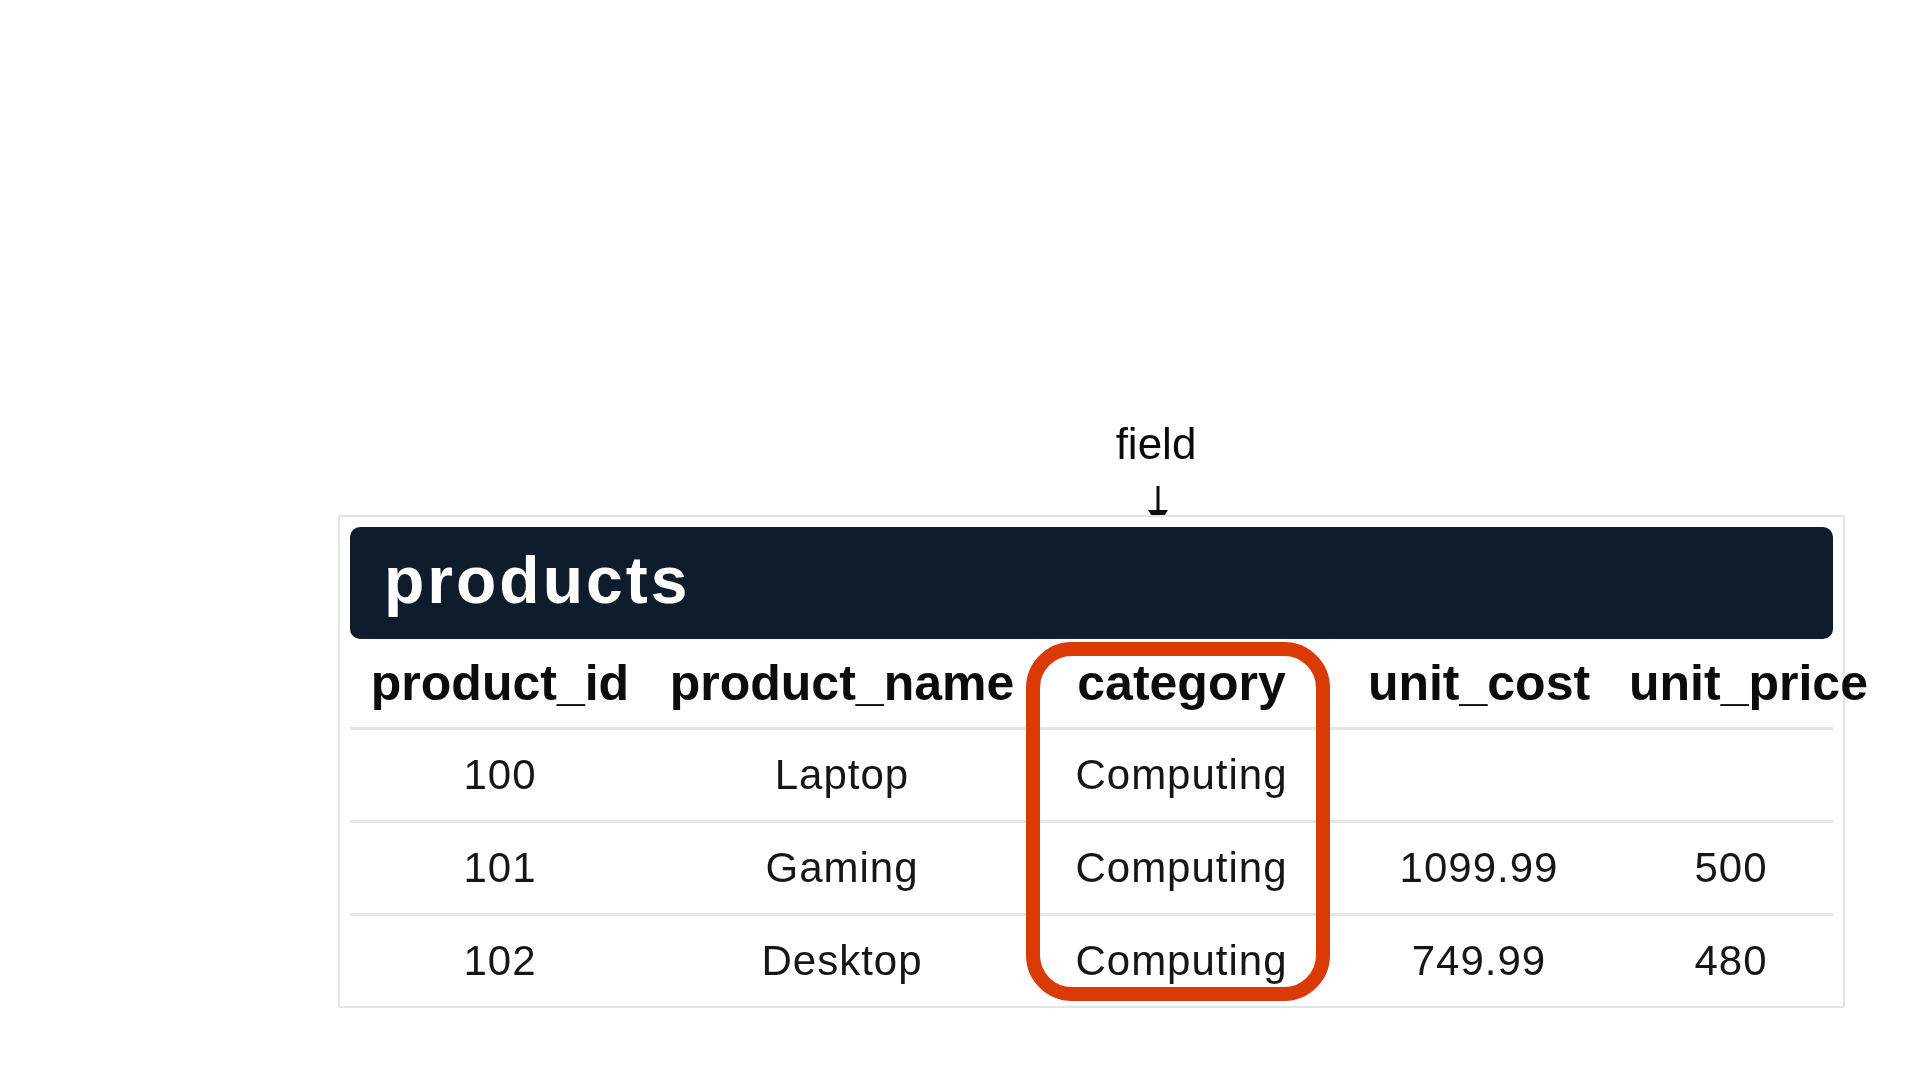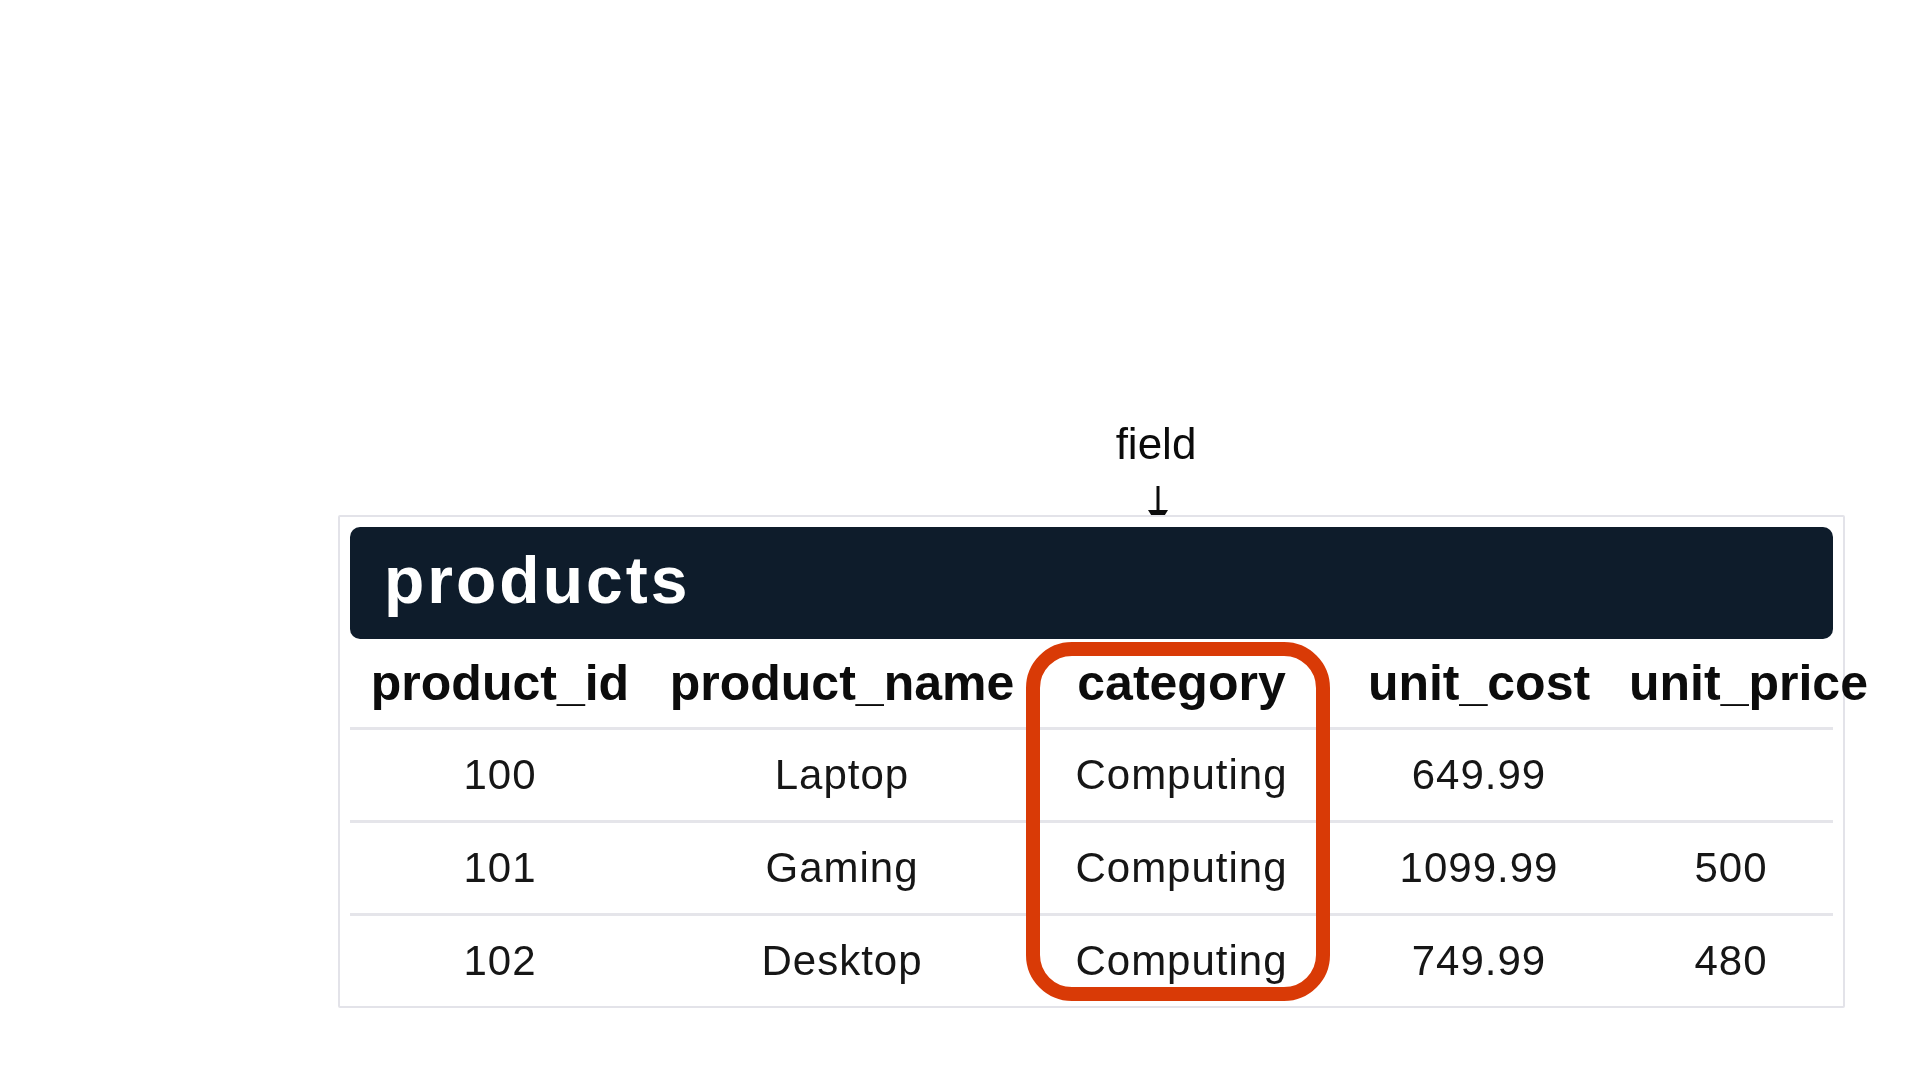--- a/index.html
+++ b/index.html
@@ -90,21 +90,20 @@
       <div class="cell">product_name</div>
       <div class="cell">category</div>
       <div class="cell">unit_cost</div>
       <div class="cell">unit_price</div>
     </div>
 
     <div class="grid-row data-row">
       <div class="cell">100</div>
       <div class="cell">Laptop</div>
       <div class="cell">Computing</div>
-      <div class="cell">649.99</div>
     </div>
 
     <div class="grid-row data-row">
       <div class="cell">101</div>
       <div class="cell">Gaming</div>
       <div class="cell">Computing</div>
       <div class="cell">1099.99</div>
       <div class="cell">500</div>
     </div>
 

